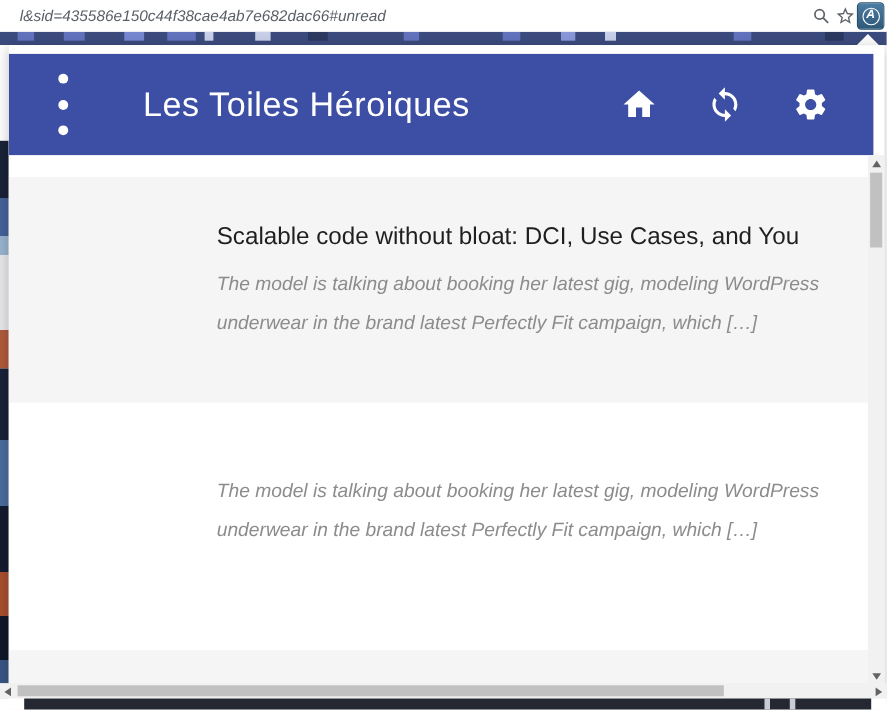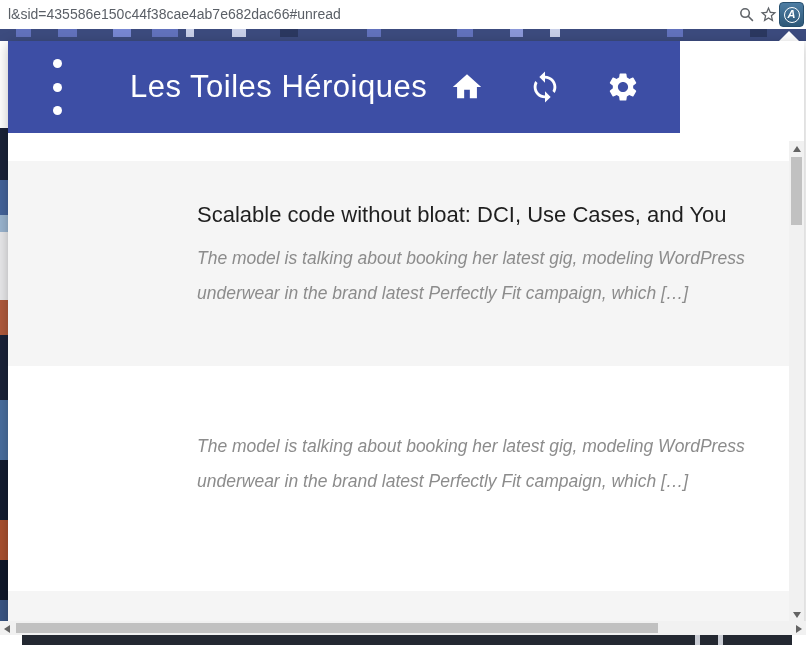--- a/index.html
+++ b/index.html
@@ -2,21 +2,21 @@
 <html><head>
 <meta charset="utf-8">
 <style>
   * { margin:0; padding:0; box-sizing:border-box; }
   html,body { width:806px; height:645px; overflow:hidden; background:#fff;
               font-family:"Liberation Sans","DejaVu Sans",sans-serif; }
   .abs { position:absolute; }
 
   
   #urlbar { left:0; top:0; width:806px; height:29px; background:#fff; }
-  #url-text { left:8px; top:6px; font-size:14px; color:#5a5f66; white-space:nowrap; }
+  #url-text { left:18px; top:6px; font-size:14px; color:#5a5f66; white-space:nowrap;font-style:italic; }
   #zoom-ico { left:738px; top:6px; width:17px; height:17px; }
   #star-ico { left:759px; top:5px; width:19px; height:19px; }
   #ext-btn  { left:779px; top:2px; width:25px; height:25px; border-radius:4px;
               background:linear-gradient(#4d7da3,#2e5878); border:1px solid #27506f;
               display:flex; align-items:center; justify-content:center; }
   #ext-ring { width:16px; height:16px; border:1.5px solid #fff; border-radius:50%;
               display:flex; align-items:center; justify-content:center; }
   #ext-ring span { color:#fff; font-size:11px; font-weight:bold; font-style:italic;
                    line-height:1; transform:translateY(-0.5px); }
 
@@ -29,21 +29,21 @@
   .sl { position:absolute; left:0; width:8px; }
 
   
   #popup-caret { left:779px; top:31px; width:0; height:0;
                  border-left:10px solid transparent; border-right:10px solid transparent;
                  border-bottom:10px solid #fff; }
   #popup { left:8px; top:41px; width:796px; height:594px; background:#fff;
            box-shadow:0 3px 12px rgba(0,0,0,.25); overflow:hidden; }
 
   
-  #app-header { position:absolute; left:0; top:0; width:672px; height:92px; background:#3d4ea5;
+  #app-header { position:absolute; left:0; top:8px; width:786px; height:92px; background:#3d4ea5;
                 display:flex; align-items:center; }
   #kebab { margin-left:40px; width:18px; height:56px; display:flex; flex-direction:column;
            justify-content:space-between; align-items:center; cursor:pointer; }
   #kebab i { width:9px; height:9px; border-radius:50%; background:#fff; }
   #app-title { margin-left:64px; color:#fff; font-size:31px; letter-spacing:.5px; white-space:nowrap; }
   #hdr-actions { margin-left:auto; margin-right:40px; display:flex; gap:44px; align-items:center; }
   .hbtn { width:34px; height:34px; display:flex; align-items:center; justify-content:center; cursor:pointer; }
   .hbtn svg { width:34px; height:34px; fill:#fff; }
 
   

